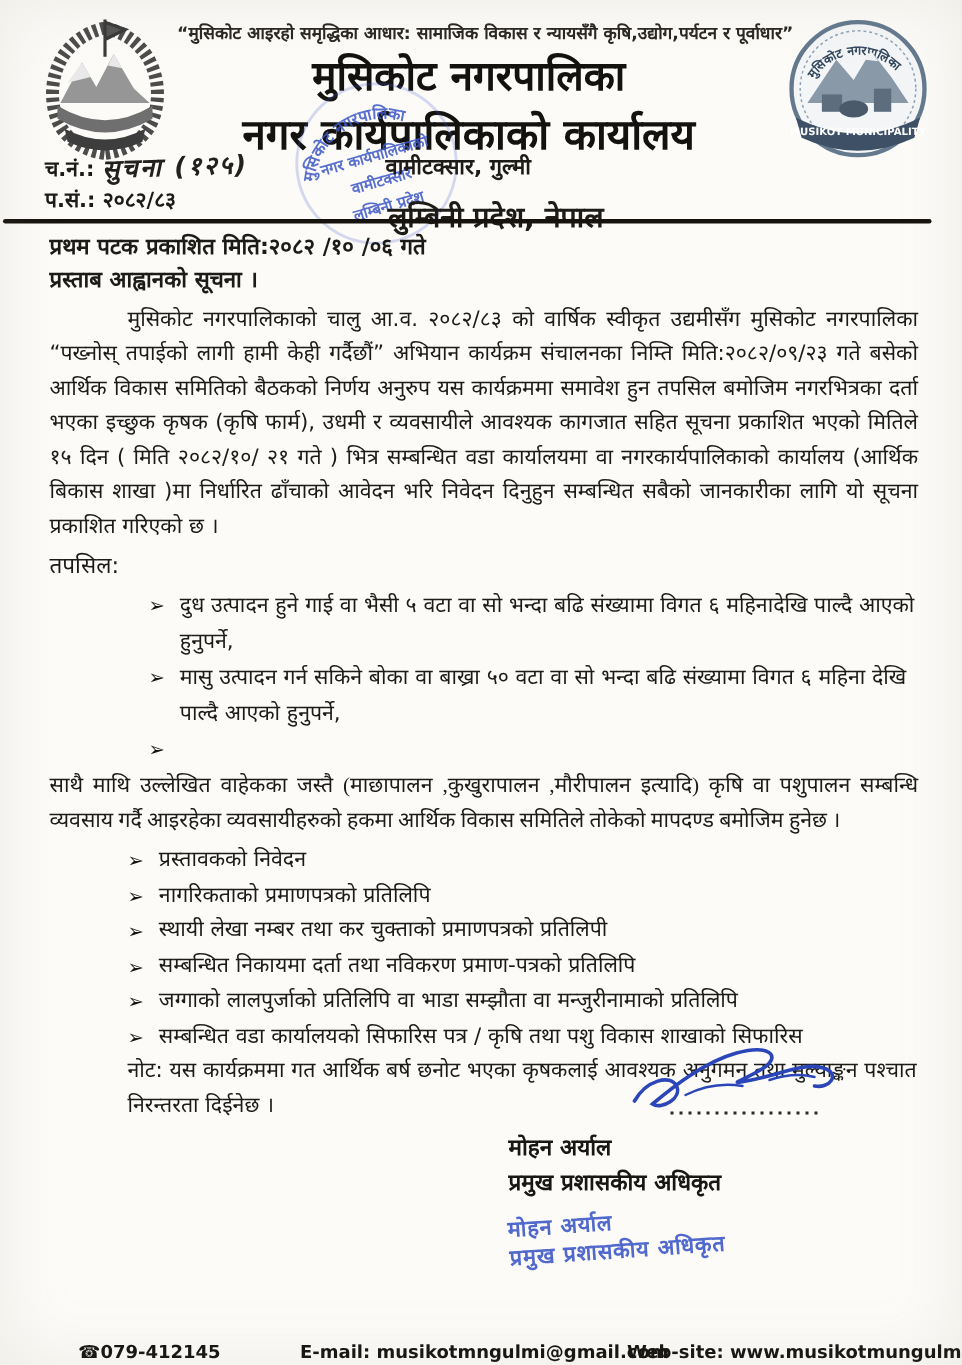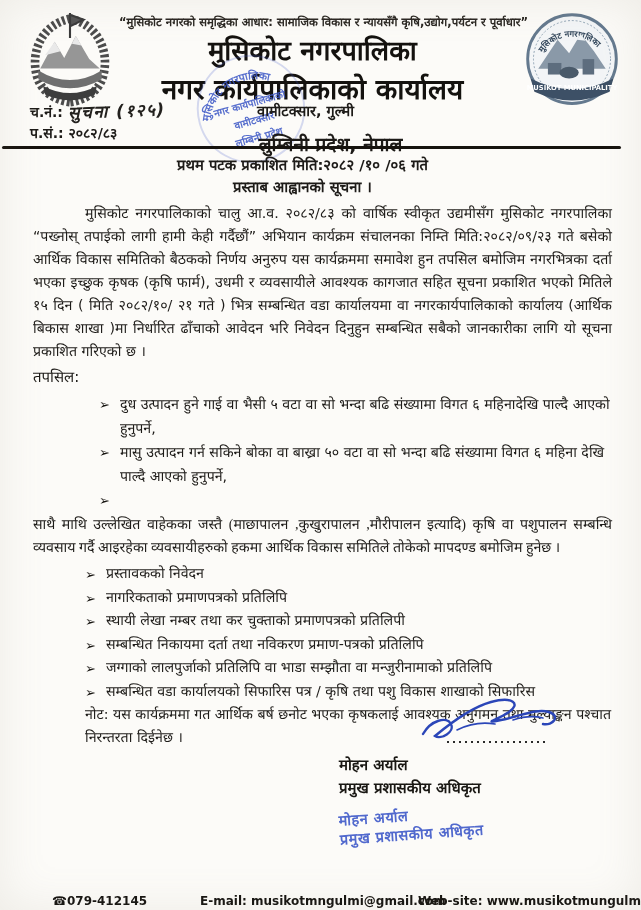--- a/index.html
+++ b/index.html
@@ -24,21 +24,21 @@
   .ref-hand{display:inline-block;font-style:italic;font-size:17px;letter-spacing:1.5px;
     transform:rotate(-2deg);color:#23211e;}
   .dispatch{position:absolute;top:123px;left:30px;font-size:14px;font-weight:bold;}
   .addr1{position:absolute;top:100px;left:0;right:30px;text-align:center;font-size:14.5px;font-weight:bold;}
   .addr2{position:absolute;top:121px;left:20px;right:0;text-align:center;font-size:19px;font-weight:bold;margin-top:10px;}
   .stamp-header{position:absolute;top:50px;left:193px;width:116px;height:118px;
     transform:rotate(-16deg);opacity:.85;pointer-events:none;}
   .rule{position:absolute;top:146px;left:2px;width:619px;height:3px;background:#16130e;border-radius:2px;}
   
   .content{position:absolute;top:154px;left:33px;width:579px;font-size:14.2px;line-height:23px;}
-  .center-line{text-align:center;font-weight:bold;font-size:14.8px;line-height:22px;padding-right:40px;}
+  .center-line{text-align:left;font-weight:bold;font-size:14.8px;line-height:22px;padding-right:40px;}
   .para{text-align:justify;text-indent:52px;margin-top:4px;}
   .b{font-weight:normal;}
   .sec{font-weight:normal;font-size:15px;margin-top:3px;}
   .list{margin-top:3px;}
   .li{display:flex;gap:10px;line-height:24px;}
   .list-criteria .li{padding-left:66px;}
   .list-docs .li{padding-left:52px;line-height:23.5px;}
   .arrow{flex:none;font-size:13px;transform:translateY(1px);color:#15130f;}
   .after-list{margin-top:1px;text-align:justify;font-family:Liberation Serif, serif;}
   .note-line{padding-left:52px;margin-top:0;}
@@ -82,21 +82,21 @@
       <text font-size="8.5" fill="#33475c" font-weight="bold"><textPath href="#sealArc" startOffset="12%">मुसिकोट नगरपालिका</textPath></text>
       <path d="M20,62 L40,32 L52,46 L64,26 L78,44 L90,62 Z" fill="#8a99a8"></path>
       <path d="M60,32 L64,26 L69,33 Z" fill="#eef2f5"></path>
       <rect x="30" y="56" width="14" height="12" fill="#5d6d7e"></rect>
       <rect x="66" y="52" width="12" height="16" fill="#5d6d7e"></rect>
       <ellipse cx="52" cy="66" rx="10" ry="6" fill="#4a5a6a"></ellipse>
       <path d="M12,72 Q55,94 98,72 L94,86 Q55,104 16,86 Z" fill="#3d5066"></path>
       <text x="55" y="84" text-anchor="middle" font-size="7" fill="#ffffff" font-weight="bold">MUSIKOT MUNICIPALITY</text>
     </svg>
 
-    <div class="quote">“मुसिकोट नगरको समृद्धिका आधार: सामाजिक विकास र न्यायसँगै कृषि,उद्योग,पर्यटन र पूर्वाधार”</div>
+    <div class="quote">“मुसिकोट आइरहो समृद्धिका आधार: सामाजिक विकास र न्यायसँगै कृषि,उद्योग,पर्यटन र पूर्वाधार”</div>
     <div class="title">मुसिकोट नगरपालिका</div>
     <div class="subtitle">नगर कार्यपालिकाको कार्यालय</div>
 
     <svg class="stamp-header" viewBox="0 0 120 120" aria-hidden="true">
       <circle cx="60" cy="60" r="55" fill="none" stroke="rgba(62,88,199,.25)" stroke-width="2"></circle>
       <defs>
           <path id="stampArc" d="M 13,68 A 48,48 0 0 1 107,68"></path>
         </defs>
       <text font-size="11" fill="#3c57c6" font-weight="bold"><textPath href="#stampArc" startOffset="6%">मुसिकोट नगरपालिका</textPath></text>
       <text x="60" y="58" text-anchor="middle" font-size="10.5" fill="#3c57c6" font-weight="bold">नगर कार्यपालिकाको</text>

